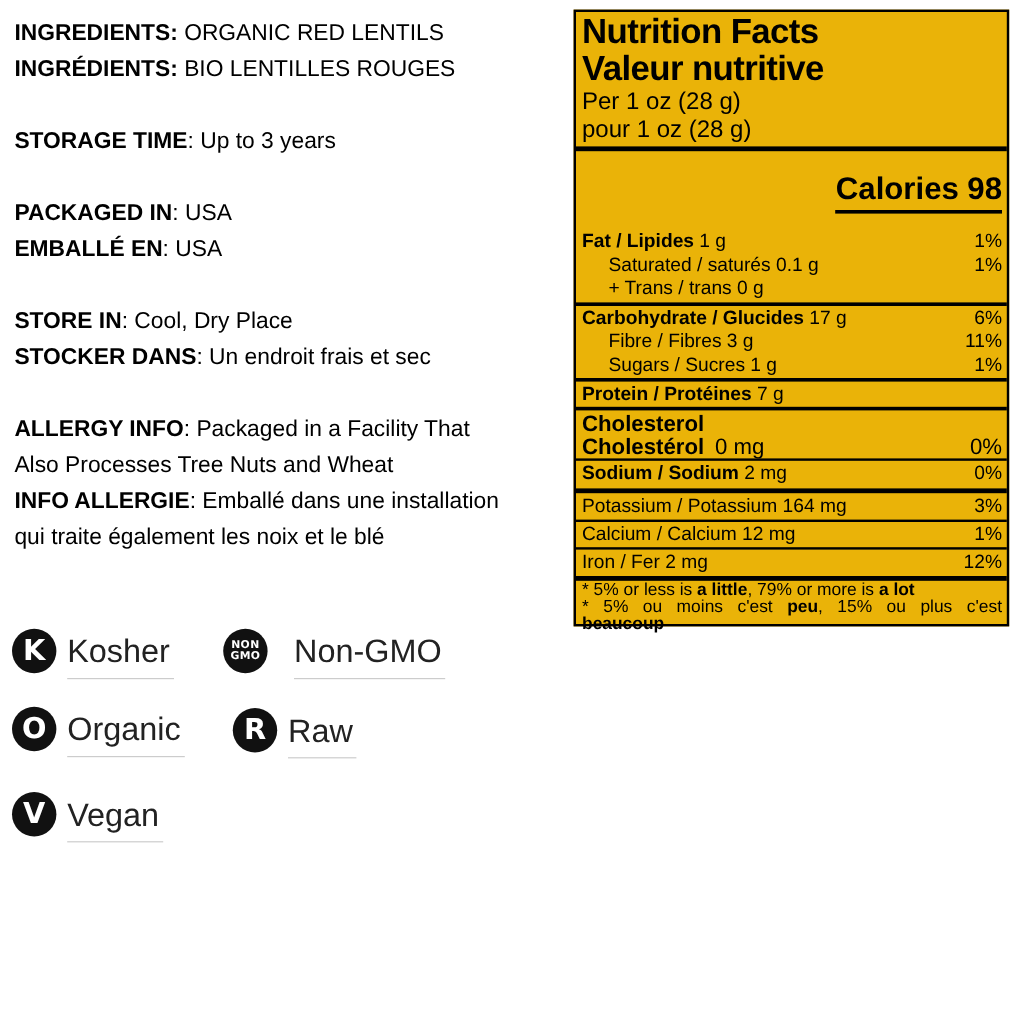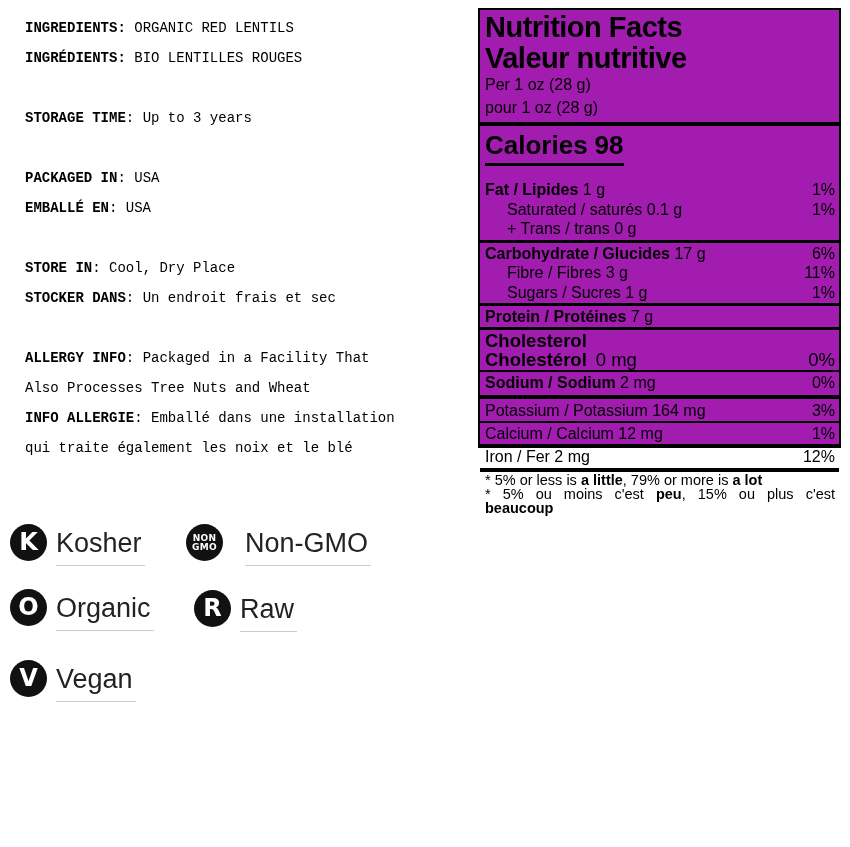--- a/index.html
+++ b/index.html
@@ -1,46 +1,46 @@
 <!DOCTYPE html>
 <html><head>
 <meta charset="utf-8">
 <style>
   html,body { margin:0; padding:0; background:#fff; }
   body { width:850px; height:847px; font-family:"Liberation Sans", sans-serif; color:#000; }
   .stage { position:relative; width:850px; height:847px; overflow:hidden; background:#fff; }
 
   
-  .left-info { position:absolute; left:25px; top:13px; width:462px; font-size:14px; line-height:30px;font-family:Liberation Mono, monospace; }
+  .left-info { position:absolute; left:12px; top:13px; width:462px; font-size:19px; line-height:30px; }
   .info-group { margin-bottom:30px; }
   .b { font-weight:bold; }
 
   
   .badge { position:absolute; display:flex; align-items:flex-start; }
   .badge-circle { width:37px; height:37px; border-radius:50%; background:#111; color:#fff;
                   display:flex; align-items:center; justify-content:center; flex:0 0 37px; }
   .badge-letter { font-weight:bold; font-size:24px; font-family:"DejaVu Sans", sans-serif; transform:translateY(-1px); }
   .nongmo-txt { font-weight:bold; font-size:9px; line-height:8.5px; text-align:center;
                 font-family:"DejaVu Sans", sans-serif; letter-spacing:0.3px; }
   .badge-label { margin-left:9px; font-size:27px; color:#222; line-height:38px; height:41px;
                  border-bottom:1px solid #ccc; padding-right:3px; }
 
   
-  .panel { position:absolute; left:478px; top:8px; width:363px; height:440px;
-           border:2px solid #000; box-sizing:border-box; padding:2px 4px 0 5px; background:#a21caf; }
+  .panel { position:absolute; left:478px; top:8px; width:363px; height:514px;
+           border:2px solid #000; box-sizing:border-box; padding:2px 4px 0 5px; background:#eab308; }
   .pt { font-weight:bold; font-size:29px; line-height:31px; letter-spacing:-0.5px; }
-  .serving { font-size:16px; line-height:22.5px; }
+  .serving { font-size:20px; line-height:22.5px; }
   .rule { background:#000; margin:1px -4px 1px -5px; }
   .r15 { height:1.5px; }
   .r2  { height:2px; }
   .r25 { height:2.5px; }
   .r3  { height:3px; }
   .r4  { height:4px; margin:2px -4px 2px -5px; }
   .r4t { height:4px; margin:3px -4px 2px -5px; }
-  .cal-head { display:flex; justify-content:flex-start; align-items:flex-start; margin-top:4px; }
+  .cal-head { display:flex; justify-content:flex-end; align-items:flex-start; margin-top:16px; }
   .cal-left { font-weight:bold; font-size:26px; line-height:30px; border-bottom:3.5px solid #000; padding-bottom:3px; }
   .cal-val { margin-left:7px; }
   .dv-head { text-align:right; font-weight:bold; font-size:17px; line-height:18.5px; }
   .rows { margin-top:14px; }
   .nrow { display:flex; justify-content:space-between; font-size:16px; line-height:19.5px; }
   .ind { padding-left:22px; }
   .chol { display:flex; align-items:flex-end; font-size:18.5px; line-height:19px; }
   .chol-amt { margin-left:9px; }
   .chol-dv { margin-left:auto; }
   .footnote { margin-top:1px; font-size:14.5px; line-height:13.8px; }

